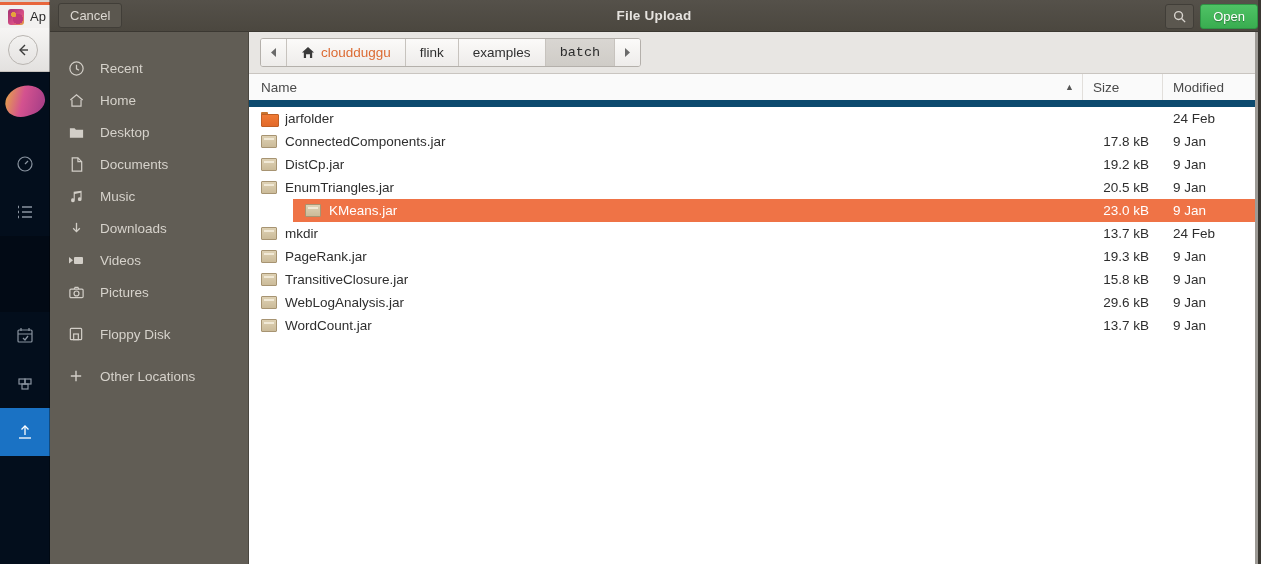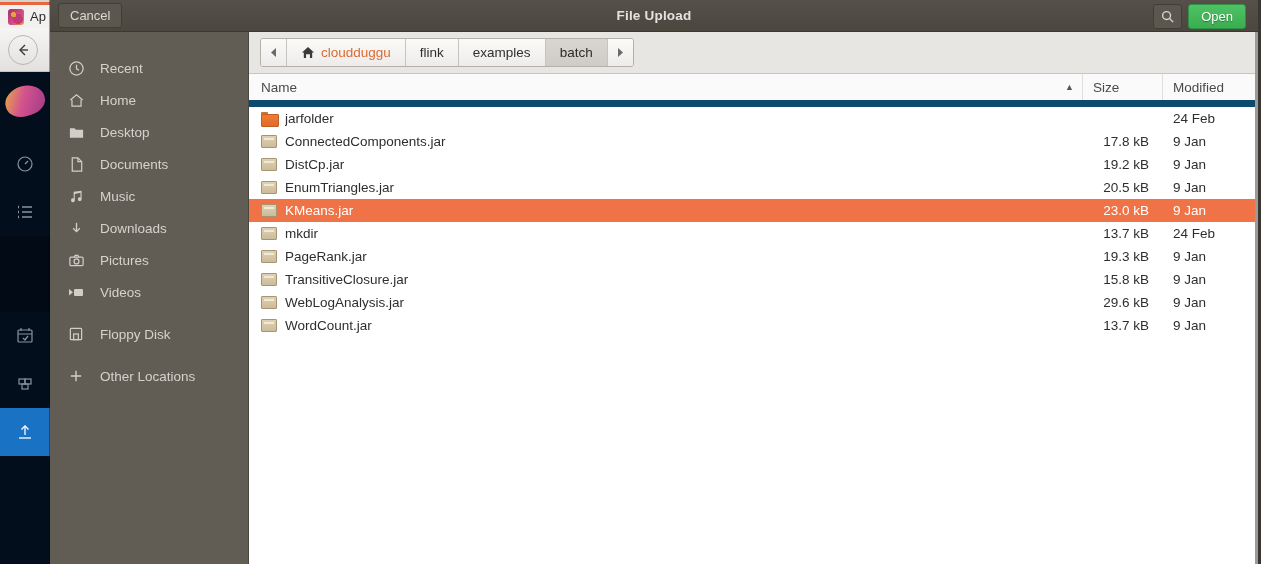--- a/index.html
+++ b/index.html
@@ -92,21 +92,21 @@
     letter-spacing: .2px;
   }
   .btn-cancel {
     position: relative; z-index: 2;
     margin-left: 8px; height: 25px; padding: 0 11px;
     display: flex; align-items: center;
     font-size: 13px; color: #dcd8d2;
     background: #5b574f; border: 1px solid #413e38; border-radius: 3px;
   }
   .title-right {
-    position: absolute; right: 12px; top: 0; height: 32px;
+    position: absolute; right: 0; top: 0; height: 32px;
     display: flex; align-items: center; gap: 6px; z-index: 2;
   }
   .btn-search {
     width: 29px; height: 25px; border: 1px solid #413e38; border-radius: 3px;
     background: #5b574f; display: flex; align-items: center;
     justify-content: center; color: #d8d4ce;
   }
   .btn-open {
     height: 25px; padding: 0 12px; border-radius: 3px;
     background: linear-gradient(#4fc265, #39ad50);
@@ -155,20 +155,21 @@
     display: flex; align-items: center; gap: 6px;
     padding: 0 14px; font-size: 13.5px; color: #2f2f2f;
     border-right: 1px solid #c7c3be;
     background: linear-gradient(#fbfaf9, #eeecea);
   }
   .crumb.home { color: #dc6a32; }
   .crumb.home .home-ic { color: #3a3a3a; display: flex; }
   .crumb.active {
     background: linear-gradient(#d9d6d2, #cfccc7);
     color: #2b2b2b;
+    font-family: Liberation Mono, monospace;
   }
   .crumb.arrow { padding: 0 8px; color: #6a6a6a; }
   .crumb:last-child { border-right: none; }
 
   .list-header {
     height: 33px; background: #fafafa; border-bottom: 7px solid #0c4a6e;
     display: flex; align-items: center;
     font-size: 13.5px; color: #4a4a4a;
   }
   .col-name { flex: 1 1 auto; padding-left: 12px; display: flex;
@@ -176,21 +177,21 @@
     border-right: 1px solid #e2dfdb; height: 100%; }
   .sort-caret { color: #555; font-size: 9px; }
   .col-size { flex: 0 0 80px; padding-left: 10px; border-right: 1px solid #e2dfdb; height: 100%; display: flex; align-items: center; }
   .col-mod  { flex: 0 0 95px; padding-left: 10px; height: 100%; display: flex; align-items: center; }
 
   .list-body { flex: 1 1 auto; overflow: hidden; background: #ffffff; }
   .row {
     height: 23px; display: flex; align-items: center;
     font-size: 13.5px; color: #2e2e2e;
   }
-  .row.selected { background: #ef7346; color: #ffffff; }
+  .row.selected { background: #ef7346; color: #ffffff; margin-left: 44px; }
   .cell-name { flex: 1 1 auto; display: flex; align-items: center; gap: 8px; padding-left: 12px; min-width: 0; }
   .cell-name .nm { overflow: hidden; white-space: nowrap; text-overflow: ellipsis; }
   .cell-size { flex: 0 0 80px; text-align: right; padding-right: 14px; }
   .cell-mod  { flex: 0 0 95px; padding-left: 10px; }
 
   .ic-folder { width: 16px; height: 13px; flex: 0 0 16px; position: relative; }
   .ic-folder::before {
     content: ""; position: absolute; left: 0; top: 0; width: 7px; height: 3px;
     background: #c8752f; border-radius: 1px 1px 0 0;
   }
@@ -345,36 +346,36 @@
           <span class="pic">
             <svg width="17" height="17" viewBox="0 0 18 18" fill="none" stroke="currentColor" stroke-width="1.4">
                 <path d="M9 3v9"></path>
                 <path d="M5.5 8.8 9 12.3 12.5 8.8"></path>
               </svg>
           </span>
           <span>Downloads</span>
         </div>
         <div class="place">
           <span class="pic">
+            <svg width="18" height="13" viewBox="0 0 18 13" fill="currentColor">
+                <path d="M2 3l4 3.3L2 9.6z"></path>
+                <rect x="7" y="3" width="9" height="7" rx="1"></rect>
+              </svg>
+          </span>
+          <span>Videos</span>
+        </div>
+        <div class="place">
+          <span class="pic">
             <svg width="17" height="15" viewBox="0 0 18 15" fill="none" stroke="currentColor" stroke-width="1.3">
                 <rect x="2" y="4" width="14" height="9" rx="1.2"></rect>
                 <circle cx="9" cy="8.5" r="2.6"></circle>
                 <path d="M6.5 4l1-2h3l1 2"></path>
               </svg>
           </span>
           <span>Pictures</span>
-        </div>
-        <div class="place">
-          <span class="pic">
-            <svg width="18" height="13" viewBox="0 0 18 13" fill="currentColor">
-                <path d="M2 3l4 3.3L2 9.6z"></path>
-                <rect x="7" y="3" width="9" height="7" rx="1"></rect>
-              </svg>
-          </span>
-          <span>Videos</span>
         </div>
         <div class="place gap-before">
           <span class="pic">
             <svg width="16" height="16" viewBox="0 0 17 17" fill="none" stroke="currentColor" stroke-width="1.3">
                 <rect x="2.5" y="2.5" width="12" height="12" rx="1"></rect>
                 <rect x="6" y="8.5" width="5" height="6"></rect>
               </svg>
           </span>
           <span>Floppy Disk</span>
         </div>

